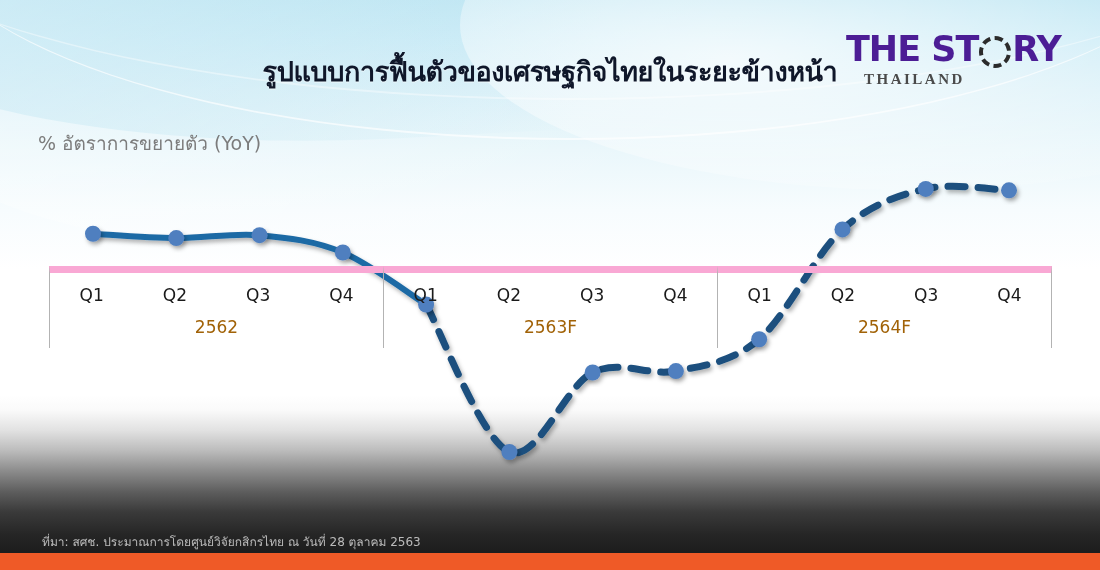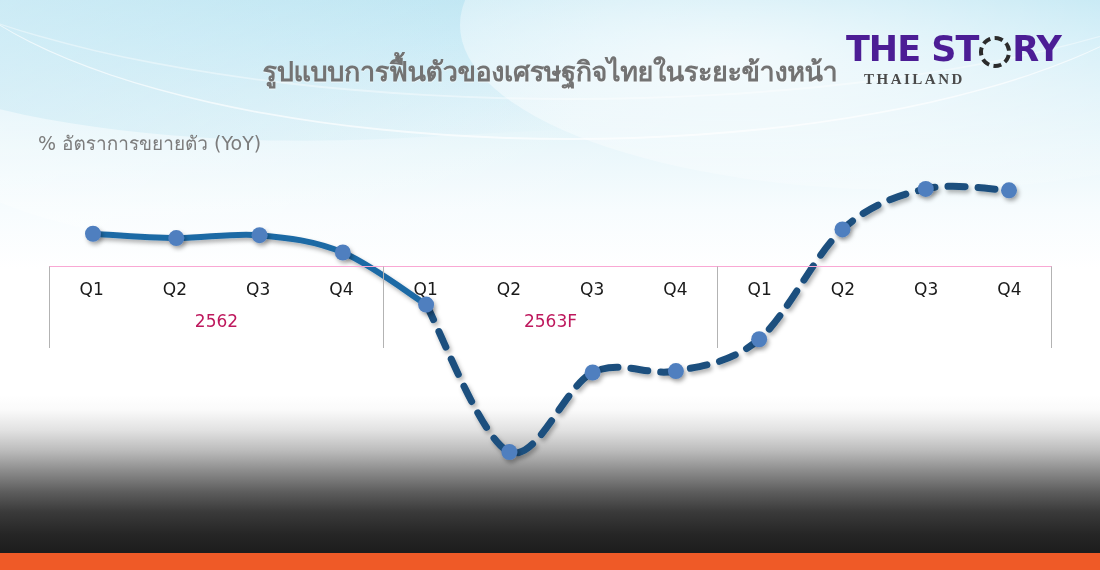--- a/index.html
+++ b/index.html
@@ -69,21 +69,21 @@
   
   .title-bar {
     position:absolute; left:0; top:24px; width:1100px; height:56px;
   }
   .headline {
     position:absolute; left:0; top:26px; width:1100px;
     text-align:center;
     font-family:"DejaVu Sans", sans-serif;
     font-size:27px;
     font-weight:bold;
-    color:#737373;
+    color:#0f172a;
     letter-spacing:-0.4px;
     white-space:nowrap;
     text-shadow:0 1px 0 rgba(255,255,255,.55);
   }
 
   .logo {
     position:absolute; right:24px; top:29px;
     width:230px; height:70px;
   }
   .logo-main {
@@ -132,42 +132,42 @@
   .cat-table {
     position:absolute;
     left:49px; top:266px;
     width:1003px; height:82px;
     display:flex;
   }
   .cat-group {
     position:relative;
     flex:1 1 0;
     border-left:1px solid #b3b3b3;
-    border-top:1px solid #f9a8d4;
+    border-top:7px solid #f9a8d4;
     display:flex;
     flex-direction:column;
   }
   .cat-group:last-child { border-right:1px solid #b3b3b3; }
   .cat-quarters {
     display:flex;
     height:44px;
     align-items:center;
   }
   .cat-q {
     flex:1 1 0;
     text-align:center;
     font-family:"DejaVu Sans", sans-serif;
     font-size:17px;
     color:#1a1a1a;
   }
   .cat-year {
     text-align:center;
     font-family:"DejaVu Sans", sans-serif;
     font-size:17px;
-    color:#be185d;
+    color:#a16207;
     margin-top:0;
   }
 
   
   .footnote {
     position:absolute; left:42px; top:532px;
     font-family:"DejaVu Sans", sans-serif;
     font-size:12px;
     color:#d6d6d6;
     white-space:nowrap;
@@ -263,19 +263,21 @@
       </div>
       <div class="cat-year">2563F</div>
     </div>
     <div class="cat-group">
       <div class="cat-quarters">
         <div class="cat-q">Q1</div>
         <div class="cat-q">Q2</div>
         <div class="cat-q">Q3</div>
         <div class="cat-q">Q4</div>
       </div>
-    </div>
-  </div>
-
+      <div class="cat-year">2564F</div>
+    </div>
+  </div>
+
+  <div class="footnote">ที่มา: สศช. ประมาณการโดยศูนย์วิจัยกสิกรไทย ณ วันที่ 28 ตุลาคม 2563</div>
 
 
   <div class="bottom-bar"></div>
 </div>
 
 </body></html>

